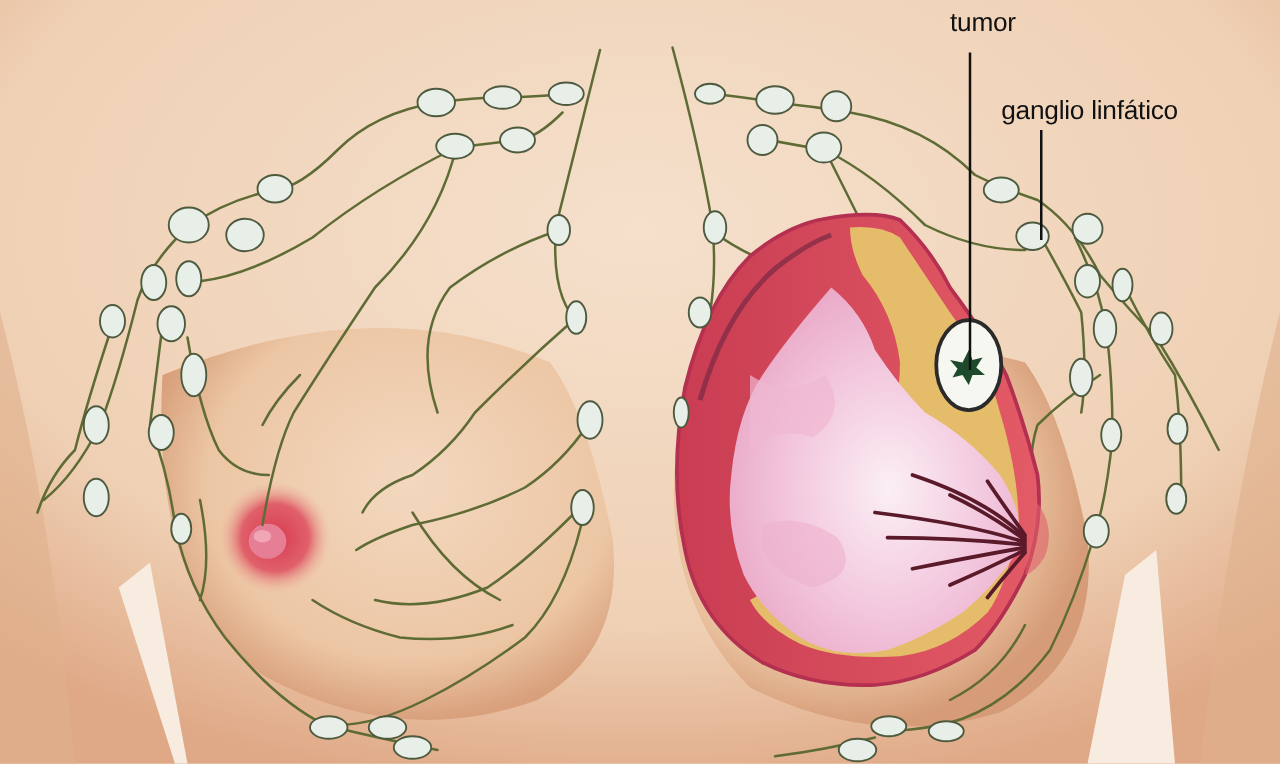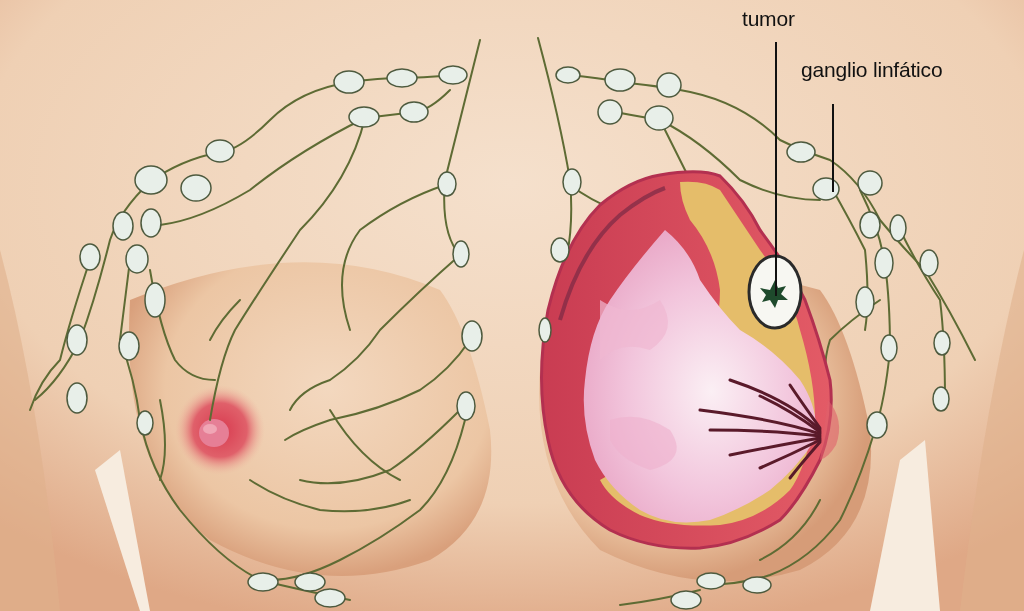--- a/index.html
+++ b/index.html
@@ -170,17 +170,17 @@
     <ellipse cx="941" cy="399" rx="8" ry="12"></ellipse>
     <ellipse cx="877" cy="425" rx="10" ry="13"></ellipse>
     <ellipse cx="545" cy="330" rx="6" ry="12"></ellipse>
     <ellipse cx="711" cy="581" rx="14" ry="8"></ellipse>
     <ellipse cx="757" cy="585" rx="14" ry="8"></ellipse>
     <ellipse cx="686" cy="600" rx="15" ry="9"></ellipse>
   </g>
 </svg>
 </div>
 
-<div class="label" style="left:742px; top:8px;text-align:center;">tumor</div>
+<div class="label" style="left:760px; top:8px;text-align:center;">tumor</div>
 <div class="leader" style="left:775px; top:42px; height:254px;"></div>
 
-<div class="label" style="left:801px; top:59px;">ganglio linfático</div>
+<div class="label" style="left:801px; top:78px;">ganglio linfático</div>
 <div class="leader" style="left:832px; top:104px; height:88px;"></div>
 
 </body></html>

